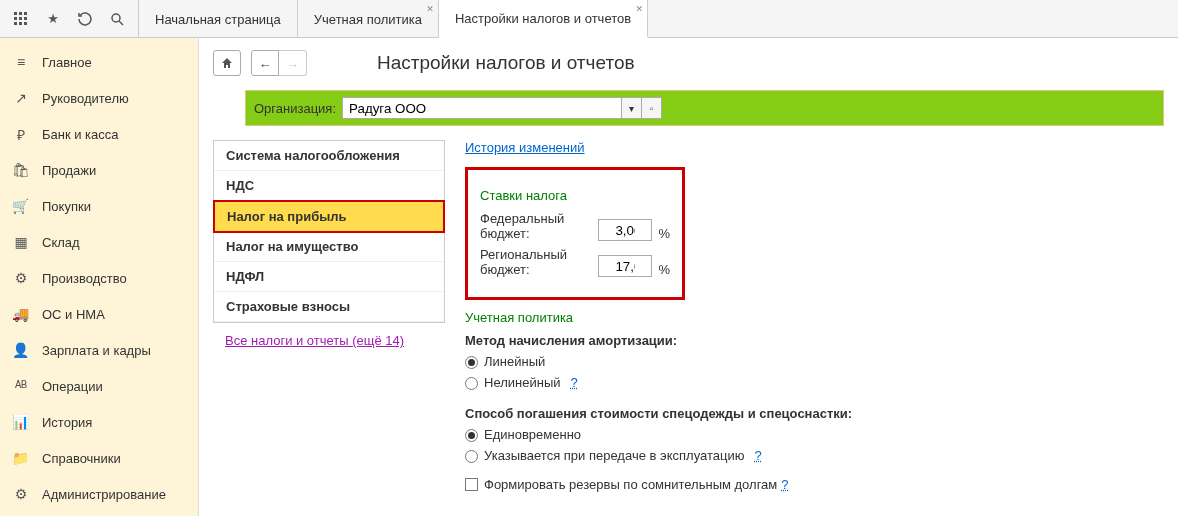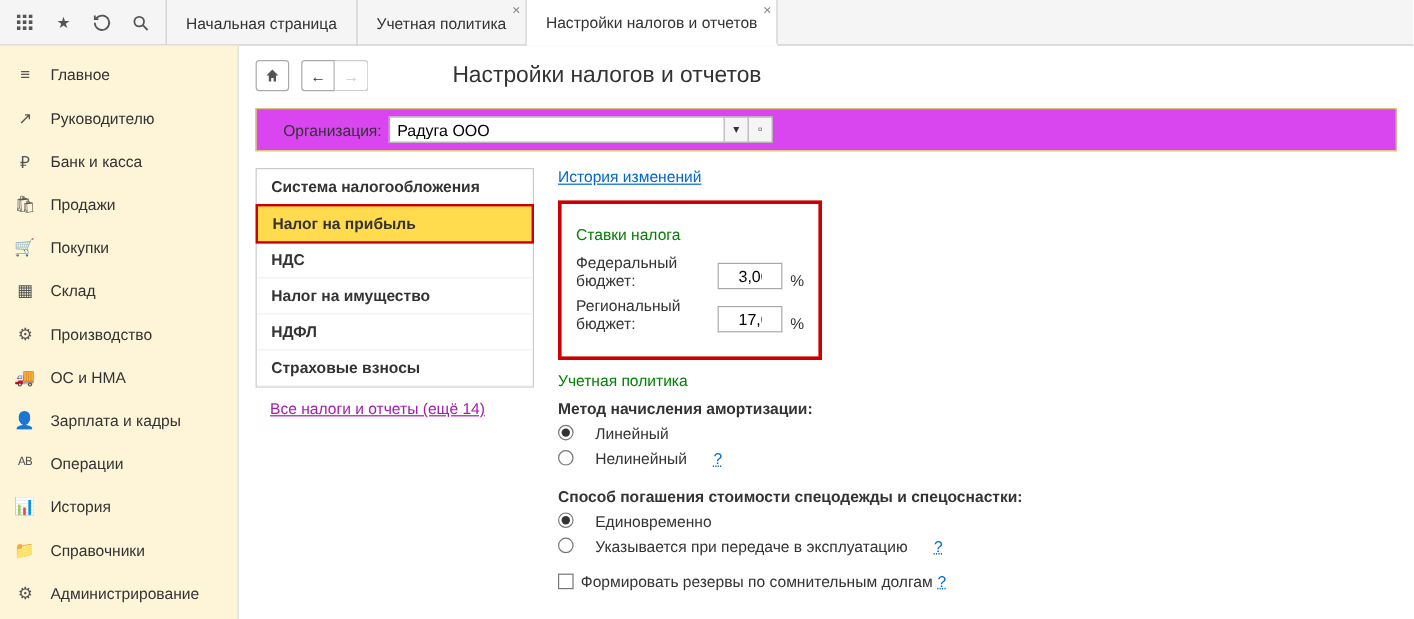--- a/index.html
+++ b/index.html
@@ -25,21 +25,21 @@
     
     .content { flex: 1; padding: 12px 14px; overflow: auto; }
     .content-header { display: flex; align-items: center; margin-bottom: 14px; gap: 10px; }
     .nav-btn { width: 28px; height: 26px; border: 1px solid #aaa; background: #fff; display: flex; align-items: center; justify-content: center; cursor: pointer; border-radius: 3px; }
     .nav-btn.disabled { color: #ccc; border-color: #ccc; }
     .nav-group { display: flex; }
     .nav-group .nav-btn:first-child { border-top-right-radius:0; border-bottom-right-radius:0; }
     .nav-group .nav-btn:last-child { border-top-left-radius:0; border-bottom-left-radius:0; border-left: none; }
     .page-title { font-size: 19px; color: #333; margin-left: 60px; }
     
-    .org-bar { background: #d946ef; border: 1px solid #dbc77a; padding: 6px 22px; display: flex; align-items: center; margin-bottom: 14px; }
+    .org-bar { background: #84cc16; border: 1px solid #dbc77a; padding: 6px 8px; display: flex; align-items: center; margin-bottom: 14px; margin-left: 32px; }
     .org-label { margin-right: 6px; }
     .org-select { flex: 0 0 320px; display: flex; }
     .org-input { flex: 1; border: 1px solid #aaa; padding: 3px 6px; background: #fff; height: 22px; }
     .org-btn { width: 20px; height: 22px; border: 1px solid #aaa; border-left: none; background: #f5f5f5; display: flex; align-items: center; justify-content: center; cursor: pointer; font-size: 10px; }
     
     .content-body { display: flex; gap: 20px; }
     
     
     .nav-menu { width: 232px; border: 1px solid #ccc; font-weight: bold; }
     .nav-menu-item { padding: 7px 12px; cursor: pointer; border-bottom: 1px solid #f0f0f0; }
@@ -51,21 +51,21 @@
     .history-link { color: #0066cc; text-decoration: underline; cursor: pointer; display: inline-block; margin-bottom: 12px; }
     
     .rates-box { border: 3px solid #c00; padding: 10px 12px 14px; width: 220px; margin-bottom: 10px; }
     .section-title.green { color: #008000; margin-bottom: 8px; }
     .rate-row { display: flex; align-items: flex-end; margin-bottom: 6px; }
     .rate-label { flex: 1; }
     .rate-input { width: 54px; border: 1px solid #aaa; padding: 2px 16px; text-align: right; margin-right: 6px; height: 22px; }
     
     .section-title { margin-bottom: 6px; margin-top: 8px; }
     .field-label { margin-bottom: 6px; font-weight: bold; }
-    .radio-row { display: flex; align-items: flex-start; margin-bottom: 6px; gap: 18px; }
+    .radio-row { display: flex; align-items: flex-end; margin-bottom: 6px; gap: 6px; }
     .radio { width: 13px; height: 13px; border: 1px solid #777; border-radius: 50%; display: inline-flex; align-items: center; justify-content: center; cursor: pointer; }
     .radio.checked::after { content: ''; width: 7px; height: 7px; background: #333; border-radius: 50%; }
     .help { color: #0066cc; text-decoration: underline dotted; cursor: pointer; margin-left: 4px; }
     .checkbox { width: 13px; height: 13px; border: 1px solid #777; display: inline-block; cursor: pointer; vertical-align: middle; margin-right: 6px; }
     .cb-row { margin-top: 14px; display:flex; align-items:center; }
     .spacer { height: 10px; }
   </style>
 </head>
 <body>
 
@@ -190,22 +190,22 @@
         <input class="org-input" value="Радуга ООО" style="">
         <div class="org-btn">▾</div>
         <div class="org-btn">▫</div>
       </div>
     </div>
 
     <div class="content-body">
       <div>
         <div class="nav-menu">
           <div class="nav-menu-item">Система налогообложения</div>
+          <div class="nav-menu-item">НДС</div>
           <div class="nav-menu-item active">Налог на прибыль</div>
-          <div class="nav-menu-item">НДС</div>
           <div class="nav-menu-item">Налог на имущество</div>
           <div class="nav-menu-item">НДФЛ</div>
           <div class="nav-menu-item">Страховые взносы</div>
         </div>
         <a class="nav-menu-link">Все налоги и отчеты (ещё 14)</a>
       </div>
 
       <div class="detail">
         <a class="history-link">История изменений</a>
 

